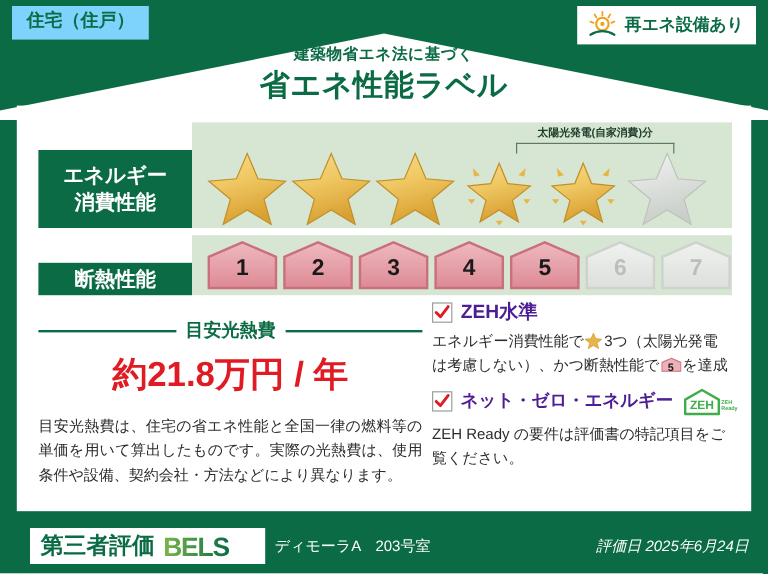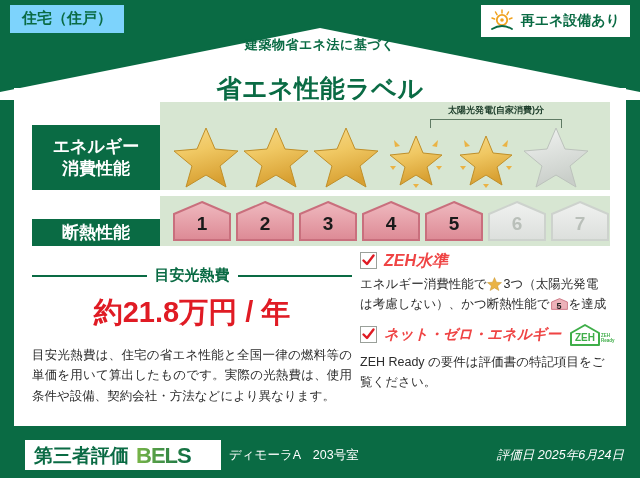--- a/index.html
+++ b/index.html
@@ -46,21 +46,21 @@
   }
 
   .header-titles {
     position: absolute; left: 0; top: 36px;
     width: 640px; text-align: center;
     z-index: 5;
   }
   .title-sub {
     font-size: 13px; font-weight: bold; color: #0a6b44;
     letter-spacing: 0.5px;
-    margin-bottom: 18px;
+    margin-bottom: 0;
   }
   .title-main {
     font-size: 25px; font-weight: bold; color: #0a6b44;
     letter-spacing: 0.5px;
   }
 
   
   .card {
     position: absolute;
     left: 14px; top: 88px;
@@ -162,22 +162,22 @@
   .zeh-block { margin-bottom: 4px; }
   .zeh-head {
     display: flex; align-items: center; gap: 7px;
   }
   .chk {
     width: 17px; height: 17px; flex: 0 0 auto;
     border: 1px solid #9aa09a; background: #fff;
     position: relative;
   }
   .zeh-title {
-    font-size: 16px; font-weight: bold; color: #ef4444;
-    white-space: nowrap; line-height: 1; font-style: italic;
+    font-size: 16px; font-weight: bold; color: #4c1d95;
+    white-space: nowrap; line-height: 1;
   }
   .zeh-title.small { font-size: 14.5px; }
   .zeh-body {
     margin-top: 5px;
     font-size: 12.5px; color: #2c2c2c; line-height: 1.62;
   }
   .inline-ico { vertical-align: -3px; margin: 0 1px; }
 
   
   .footer {

